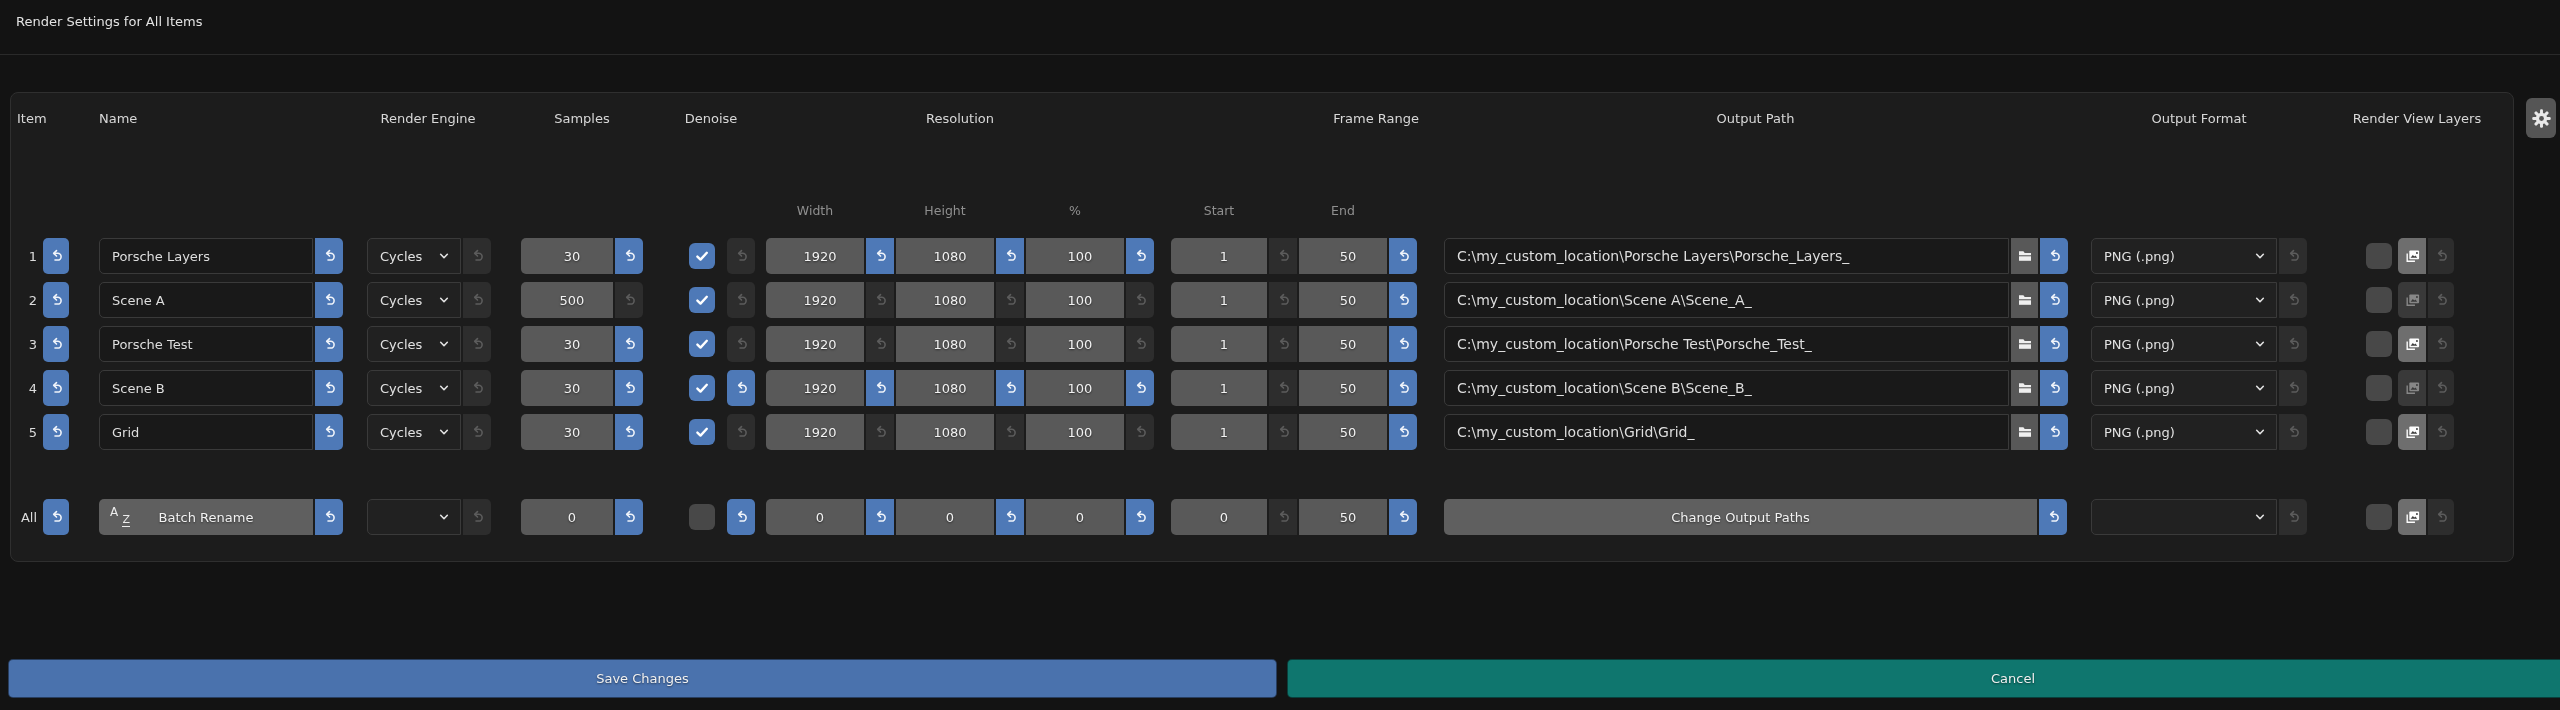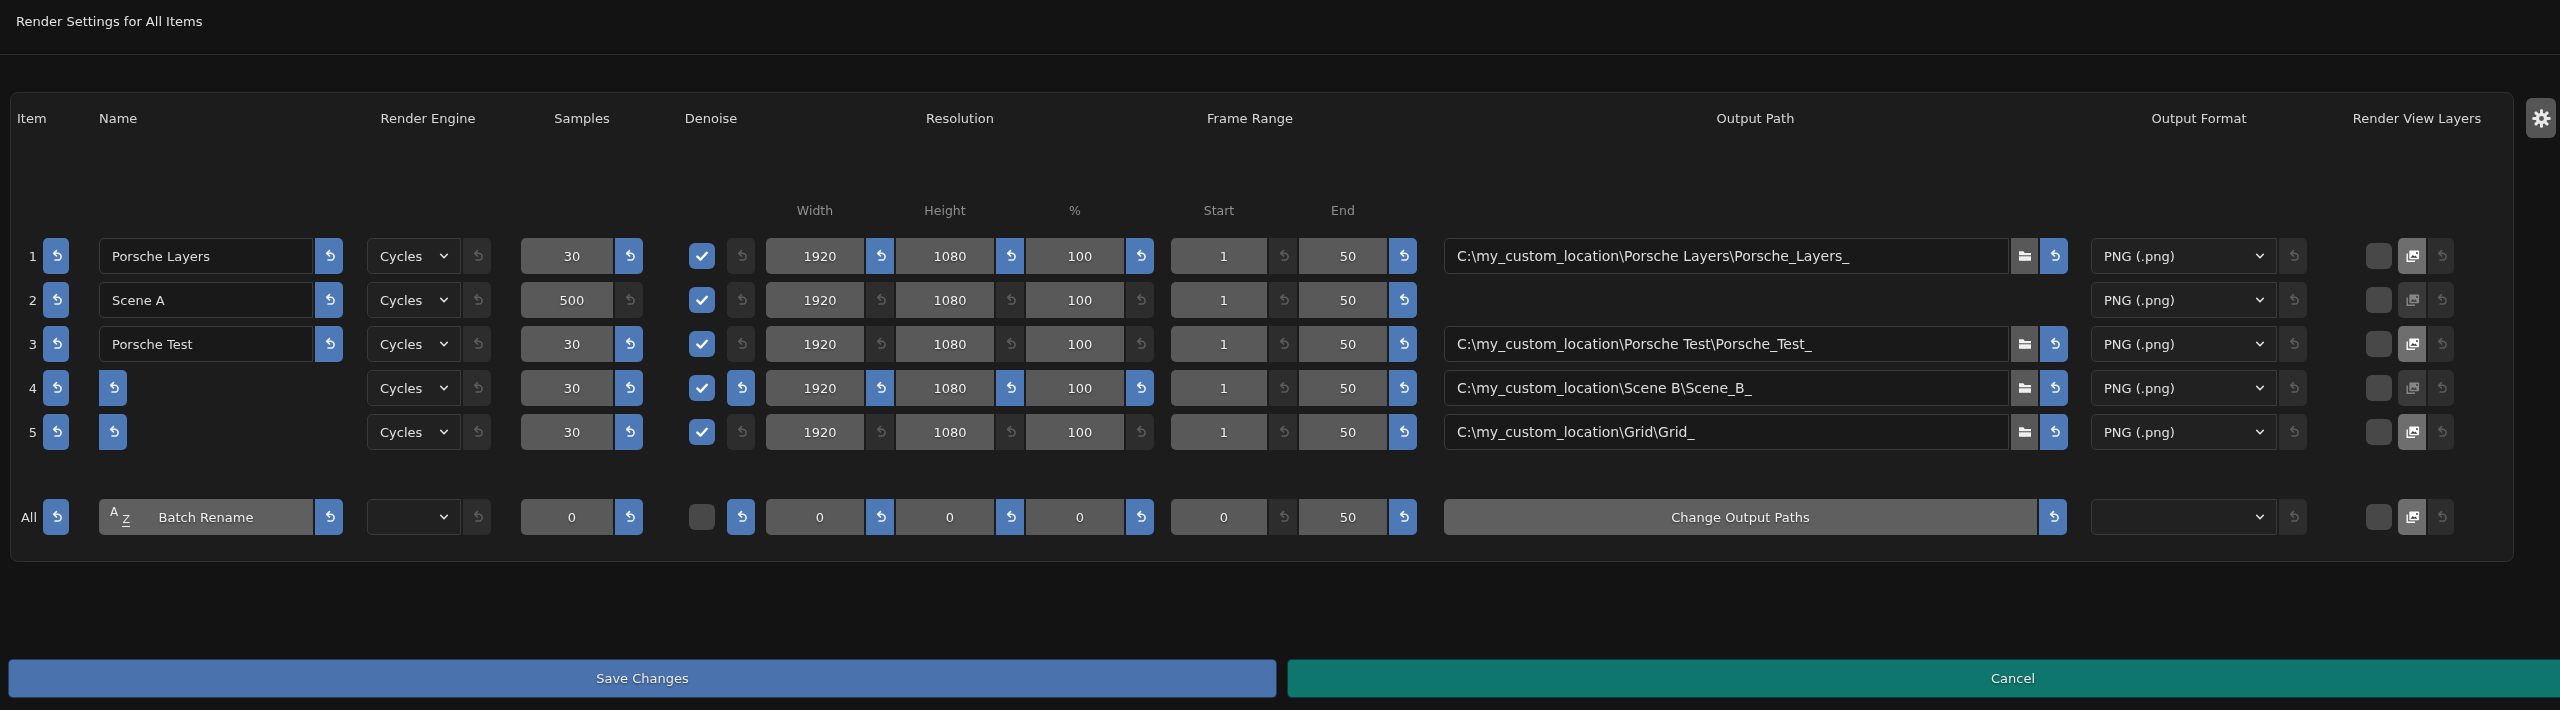--- a/index.html
+++ b/index.html
@@ -21,21 +21,21 @@
   }
 
   .col-head { position:absolute; top:18px; height:16px; line-height:16px; font-size:13px; color:#d8d8d8; white-space:nowrap; }
   .center { text-align:center; }
   .h-item   { left:6px; }
   .h-name   { left:88px; }
   .h-engine { left:356px; width:122px; }
   .h-samples{ left:510px; width:122px; }
   .h-denoise{ left:638px; width:124px; }
   .h-res    { left:755px; width:388px; }
-  .h-frame  { left:1116px; width:246px; }
+  .h-frame  { left:1162px; width:246px;text-align:right; }
   .h-path   { left:1433px; width:623px; }
   .h-format { left:2080px; width:216px; }
   .h-vl     { left:2326px; width:160px; }
 
   .sub-head { position:absolute; top:110px; height:16px; line-height:16px; font-size:12.5px; color:#8f8f8f; text-align:center; white-space:nowrap; }
   .s-width { left:755px; width:98px; }
   .s-height{ left:885px; width:98px; }
   .s-pct   { left:1015px; width:98px; }
   .s-start { left:1160px; width:96px; }
   .s-end   { left:1288px; width:88px; }
@@ -382,20 +382,33 @@
             </svg>
           </button>
       <div class="seg numfield fr-e">50</div>
       <button class="seg reset rr">
             <svg class="ic">
               <use href="#i-reset"></use>
             </svg>
           </button>
     </div>
 
+    <div class="cell grp c-path">
+      <div class="seg txtfield rl path-f">C:\my_custom_location\Scene A\Scene_A_</div>
+      <button class="seg folder-b">
+            <svg class="folder-ic">
+              <use href="#i-folder"></use>
+            </svg>
+          </button>
+      <button class="seg reset rr">
+            <svg class="ic">
+              <use href="#i-reset"></use>
+            </svg>
+          </button>
+    </div>
 
     <div class="cell grp c-format">
       <div class="seg dropdown rl fmt-dd">
         <span>PNG (.png)</span>
         <svg class="ic chev">
               <use href="#i-chev"></use>
             </svg>
       </div>
       <button class="seg reset rr dim">
             <svg class="ic">
@@ -549,20 +562,21 @@
   </div>
       <div class="row" style="top: 277px;">
     <div class="cell c-itemnum">4</div>
     <button class="seg reset ra itemreset cell c-itemreset">
           <svg class="ic">
             <use href="#i-reset"></use>
           </svg>
         </button>
 
     <div class="cell grp c-name">
+      <div class="seg txtfield rl name-f">Scene B</div>
       <button class="seg reset rr">
             <svg class="ic">
               <use href="#i-reset"></use>
             </svg>
           </button>
     </div>
 
     <div class="cell grp c-engine">
       <div class="seg dropdown rl eng-dd">
         <span>Cycles</span>
@@ -677,20 +691,21 @@
   </div>
       <div class="row" style="top: 321px;">
     <div class="cell c-itemnum">5</div>
     <button class="seg reset ra itemreset cell c-itemreset">
           <svg class="ic">
             <use href="#i-reset"></use>
           </svg>
         </button>
 
     <div class="cell grp c-name">
+      <div class="seg txtfield rl name-f">Grid</div>
       <button class="seg reset rr">
             <svg class="ic">
               <use href="#i-reset"></use>
             </svg>
           </button>
     </div>
 
     <div class="cell grp c-engine">
       <div class="seg dropdown rl eng-dd">
         <span>Cycles</span>

